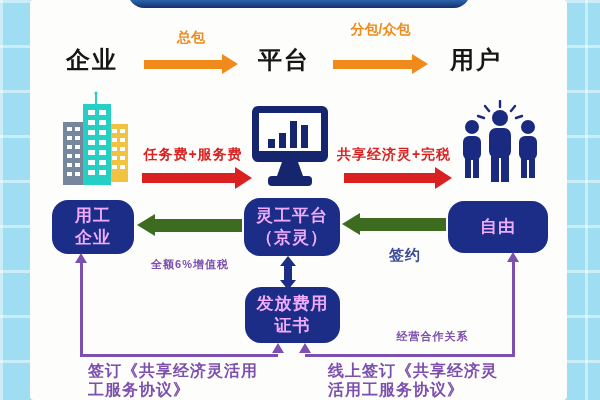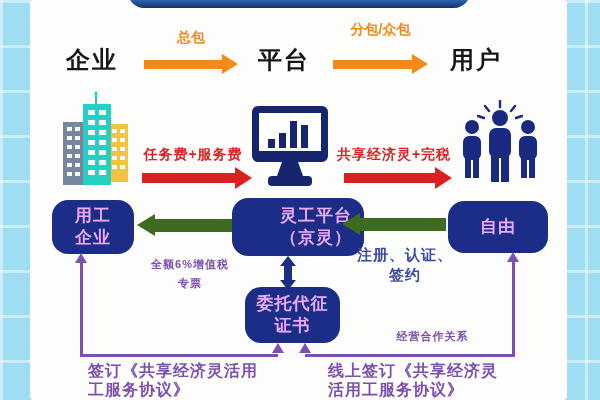--- a/index.html
+++ b/index.html
@@ -156,48 +156,46 @@
   </svg>
 
   <div class="box" style="left:52px;top:200px;width:82px;height:54px;">
     <span>用工</span>
     <span>企业</span>
   </div>
   <div class="ar ar-g" style="left:137px;top:214px;width:105px;height:22px;">
       <span class="hd"></span>
       <span class="sh"></span>
     </div>
-  <div class="box" style="left:232px;top:198px;width:96px;height:58px;padding-left:36px;">
+  <div class="box" style="left:244px;top:198px;width:96px;height:58px;">
     <span>灵工平台</span>
     <span>（京灵）</span>
   </div>
   <div class="ar ar-g" style="left:342px;top:213px;width:104px;height:22px;">
       <span class="hd"></span>
       <span class="sh"></span>
     </div>
   <div class="box" style="left:448px;top:201px;width:100px;height:52px;">
     <span>自由</span>
   </div>
 
   <div class="abs ptext ctr" style="left:128px;top:255px;width:124px;">
     <div>全额6%增值税</div>
-    <div>专票</div>
   </div>
   <div class="abs btext ctr" style="left:348px;top:245px;width:114px;">
-    <div>注册、认证、</div>
     <div>签约</div>
   </div>
 
   <div class="dbl" style="left:280px;top:256px;">
     <span class="up"></span>
       <span class="mid"></span>
       <span class="dn"></span>
   </div>
   <div class="box" style="left:245px;top:287px;width:95px;height:56px;">
-    <span>委托代征</span>
+    <span>发放费用</span>
     <span>证书</span>
   </div>
 
   <div class="pa-up" style="left:75px;top:253px;"></div>
   <div class="pl" style="left:80px;top:262px;width:3px;height:94px;"></div>
   <div class="pl" style="left:80px;top:354px;width:198px;height:3px;"></div>
   <div class="pa-up" style="left:272px;top:343px;"></div>
   <div class="pa-up" style="left:299px;top:343px;"></div>
   <div class="pl" style="left:305px;top:354px;width:210px;height:3px;"></div>
   <div class="pl" style="left:512px;top:262px;width:3px;height:94px;"></div>

